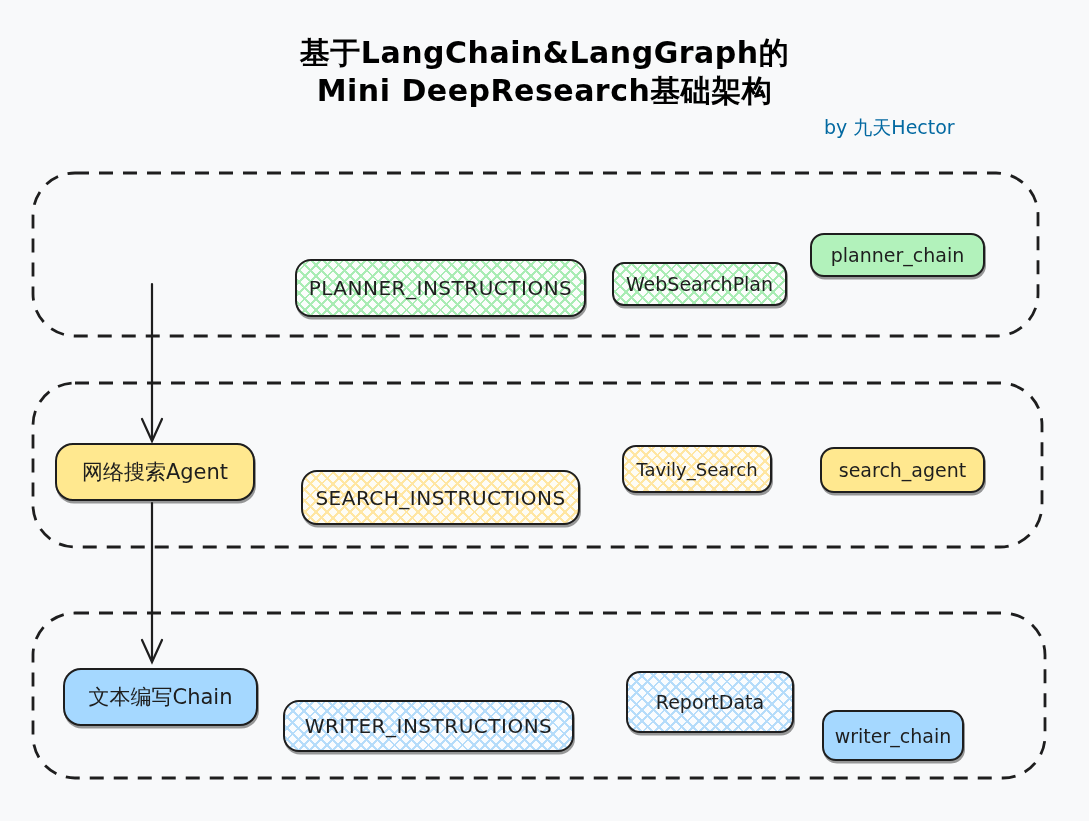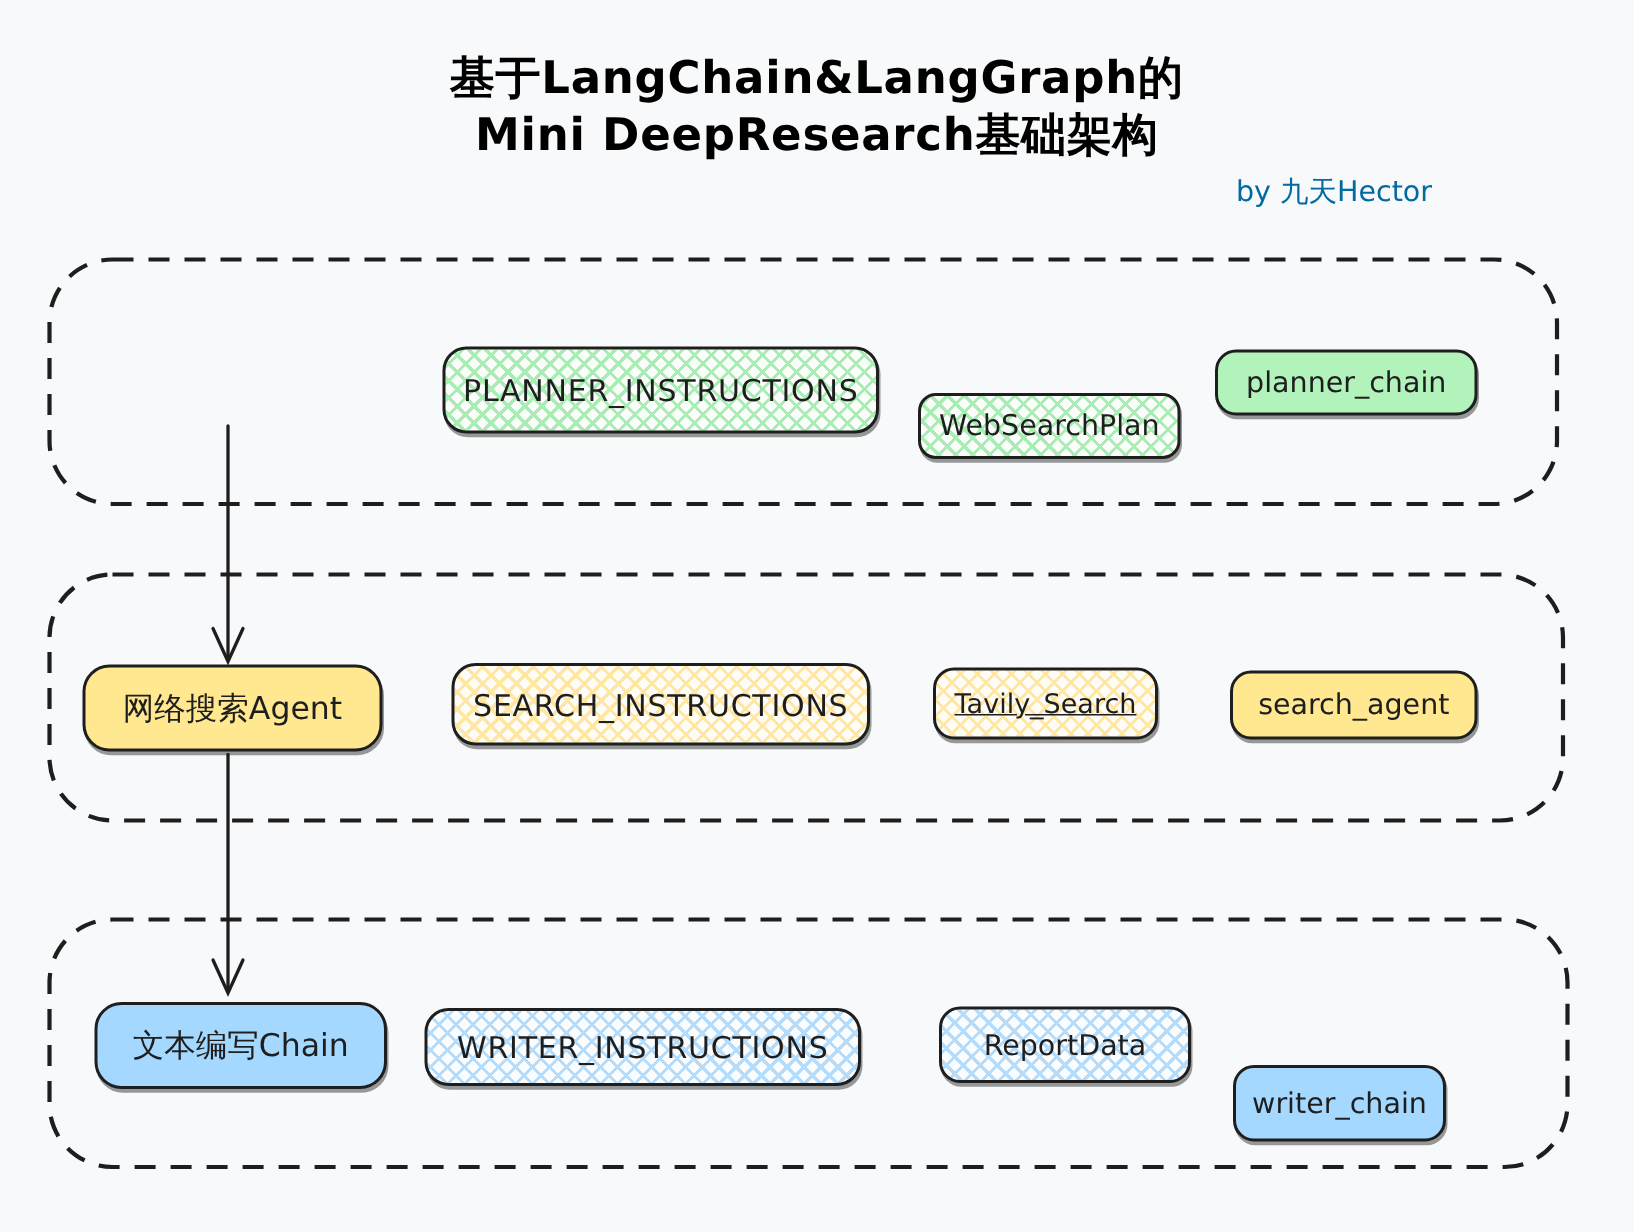--- a/index.html
+++ b/index.html
@@ -40,21 +40,21 @@
       repeating-linear-gradient(45deg,  #ffe6a2 0 2px, transparent 2px 8px),
       repeating-linear-gradient(-45deg, #ffe6a2 0 2px, transparent 2px 8px);
   }
   .hatch-blue {
     background-color:#fafcfe;
     background-image:
       repeating-linear-gradient(45deg,  #b5dcfa 0 2px, transparent 2px 8px),
       repeating-linear-gradient(-45deg, #b5dcfa 0 2px, transparent 2px 8px);
   }
   .fs21 { font-size:21px; }
-  .fs20 { font-size:20px; letter-spacing:0.5px; }
+  .fs20 { font-size:20px; letter-spacing:0.5px;margin-top:28px; }
   .fs19 { font-size:19px; }
   .fs18 { font-size:18px; }
   .r18 { border-radius:18px; }
   .r16 { border-radius:16px; }
   .r14 { border-radius:14px; }
   .r12 { border-radius:12px; }
 </style>
 </head>
 <body>
 
@@ -80,21 +80,21 @@
     <div>Mini DeepResearch基础架构</div>
   </div>
   <div class="byline">by 九天Hector</div>
 
   <div class="node hatch-green r16 fs20" style="left:295px; top:231px; width:291px; height:58px;">PLANNER_INSTRUCTIONS</div>
   <div class="node hatch-green r12 fs19" style="left:612px; top:262px; width:175px; height:44px;">WebSearchPlan</div>
   <div class="node solid-green r14 fs19" style="left:810px; top:233px; width:175px; height:44px;">planner_chain</div>
 
   <div class="node solid-yellow r18 fs21" style="left:55px;  top:443px; width:200px; height:58px;">网络搜索Agent</div>
   <div class="node hatch-yellow r16 fs20" style="left:301px; top:442px; width:279px; height:55px;">SEARCH_INSTRUCTIONS</div>
-  <div class="node hatch-yellow r14 fs18" style="left:622px; top:445px; width:150px; height:48px;text-decoration:underline;">Tavily_Search</div>
+  <div class="node hatch-yellow r14 fs18" style="left:622px; top:445px; width:150px; height:48px;">Tavily_Search</div>
   <div class="node solid-yellow r14 fs19" style="left:820px; top:447px; width:165px; height:46px;">search_agent</div>
 
   <div class="node solid-blue r18 fs21" style="left:63px;  top:668px; width:195px; height:58px;">文本编写Chain</div>
   <div class="node hatch-blue r16 fs20" style="left:283px; top:672px; width:291px; height:52px;">WRITER_INSTRUCTIONS</div>
-  <div class="node hatch-blue r14 fs19" style="left:626px; top:671px; width:168px; height:51px;text-align:right;">ReportData</div>
+  <div class="node hatch-blue r14 fs19" style="left:626px; top:671px; width:168px; height:62px;text-align:right;">ReportData</div>
   <div class="node solid-blue r14 fs19" style="left:822px; top:670px; width:142px; height:51px;margin-top:40px;">writer_chain</div>
 
 </div>
 
 </body></html>

